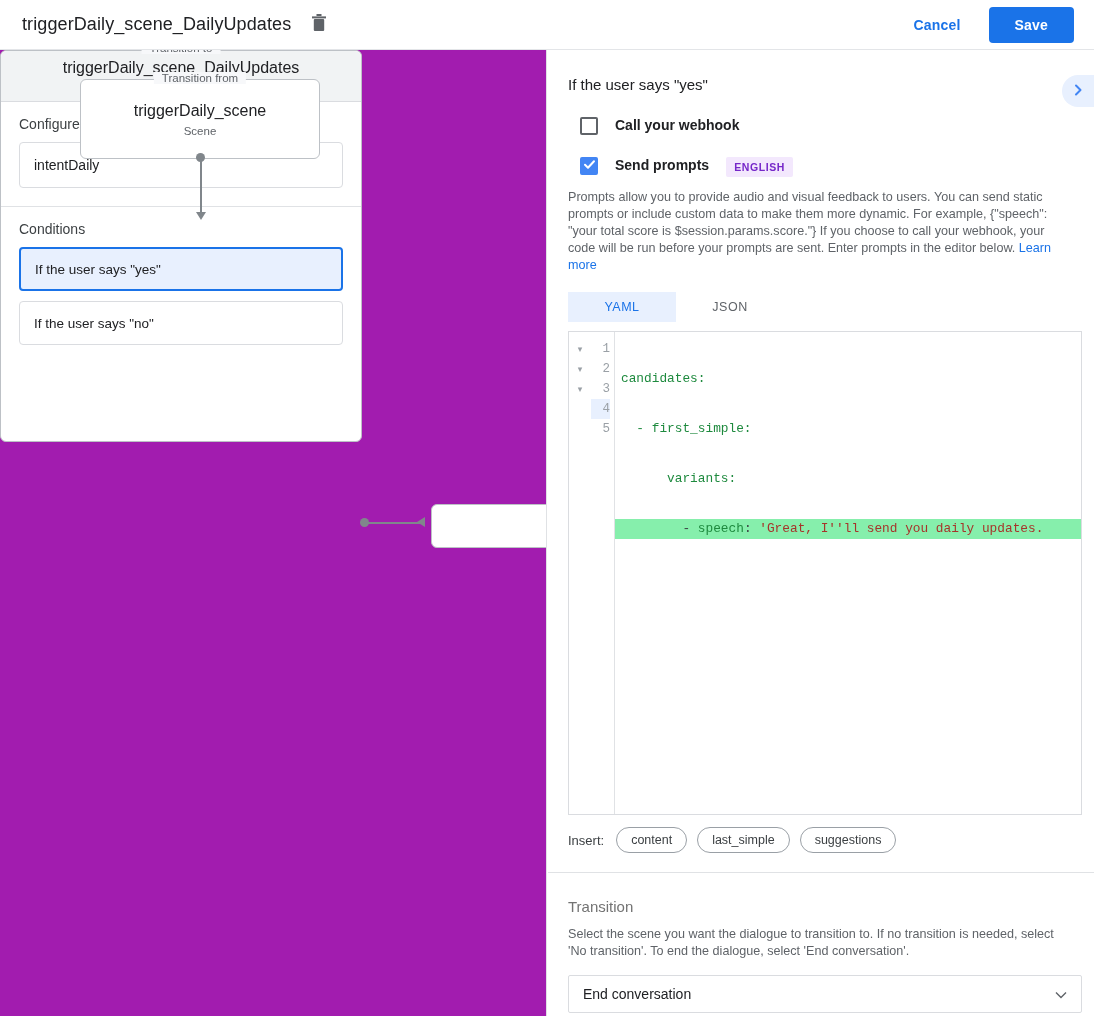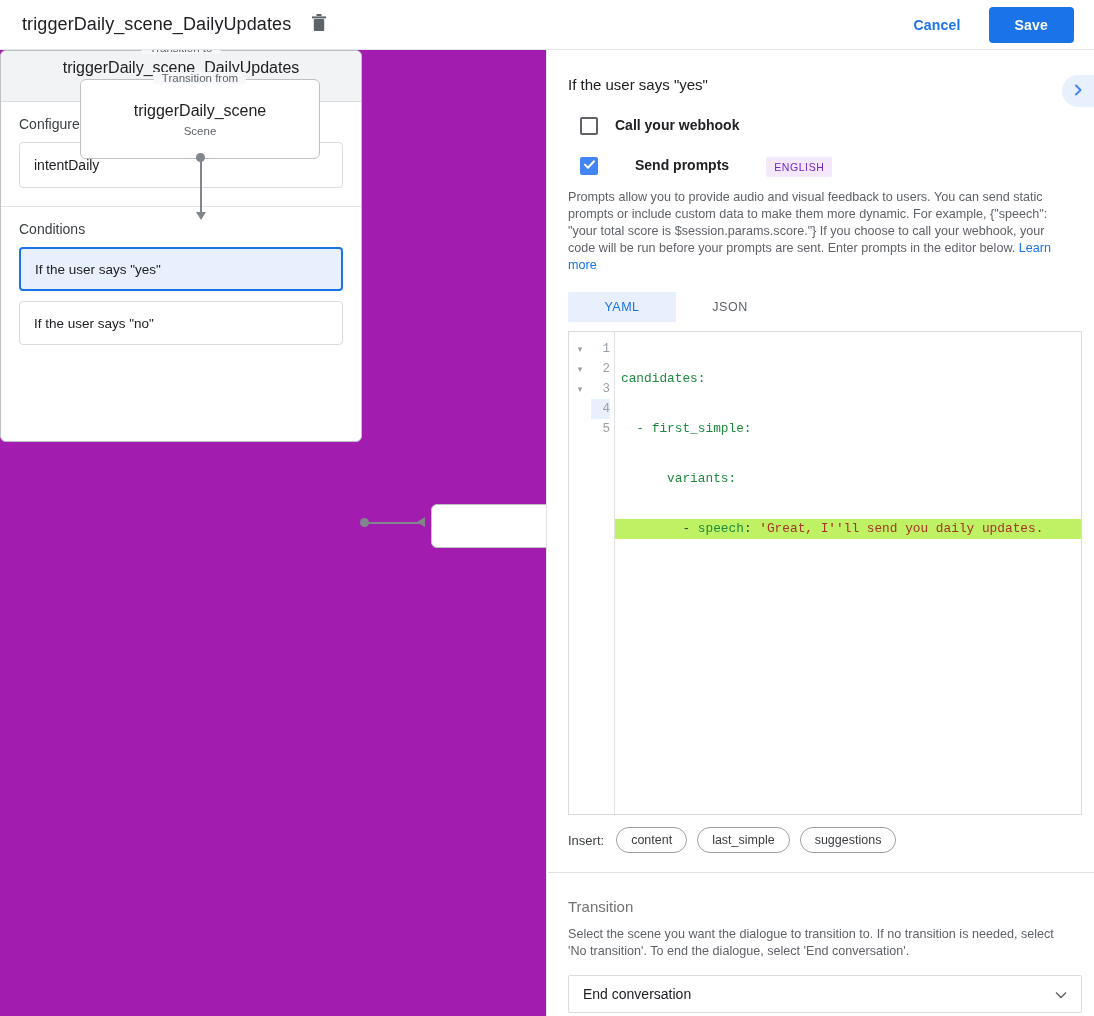--- a/index.html
+++ b/index.html
@@ -147,21 +147,21 @@
     width: 18px; height: 18px; border: 2px solid #5f6368; border-radius: 2px;
     background: #fff; cursor: pointer; flex: none;
   }
   .cbox.checked {
     background: #4285f4; border-color: #4285f4;
     display: flex; align-items: center; justify-content: center;
   }
   .check-label { margin-left: 17px; font-size: 14px; color: #202124; font-weight: bold; }
   .badge {
     margin-left: 17px; background: #f3e8fd; color: #7627c9;
-    font-size: 10.5px; font-weight: normal; letter-spacing: .6px;
+    font-size: 10.5px; font-weight: bold; letter-spacing: .6px;
     padding: 4px 8px; border-radius: 2px;
   }
   .desc {
     margin-top: 12px; font-size: 12.6px; line-height: 17px; color: #5f6368;
     max-width: 514px;
   }
   .link { color: #1a73e8; text-decoration: none; cursor: pointer; }
 
   
   .tabs { display: flex; margin-top: 18px; }
@@ -191,21 +191,21 @@
     border-right: 1px solid #e0e2e5;
   }
   .ed-gutter div { height: 20px; line-height: 20px; }
   .ed-gutter div.cur { background: #e8f0fe; }
   .ed-code {
     flex: 1; padding-top: 7px; overflow: hidden;
     font-family: "Liberation Mono", monospace; font-size: 12.8px;
     white-space: pre; position: relative;
   }
   .ed-code .line { height: 20px; line-height: 20px; padding-left: 6px; }
-  .ed-code .line.cur { background: #bef264; }
+  .ed-code .line.cur { background: #86efac; }
   .tok-key { color: #1e8a3e; }
   .tok-punct { color: #3c4043; }
   .tok-str { color: #a6342a; }
 
   .insert-row { margin-top: 12px; display: flex; align-items: center; }
   .insert-label { font-size: 13px; color: #3c4043; margin-right: 12px; }
   .chip {
     border: 1px solid #9aa0a6; border-radius: 16px; height: 26px;
     padding: 0 14px; display: flex; align-items: center;
     font-size: 12.5px; color: #3c4043; margin-right: 10px; cursor: pointer;
@@ -296,21 +296,21 @@
     <div class="panel-section">
       <div class="panel-head">
         <div class="panel-title">If the user says "yes"</div>
       </div>
 
       <div class="checkrow">
         <div class="cbox"></div>
         <div class="check-label">Call your webhook</div>
       </div>
 
-      <div class="checkrow" style="margin-top:22px;gap:20px;">
+      <div class="checkrow" style="margin-top:22px;">
         <div class="cbox checked">
           <span>
             <svg width="13" height="13" viewBox="0 0 13 13" aria-hidden="true">
               <path d="M2 6.8 L5 9.8 L11 3.3" stroke="#fff" stroke-width="2" fill="none" stroke-linecap="round" stroke-linejoin="round"></path>
             </svg>
           </span>
         </div>
         <div class="check-label">Send prompts</div>
         <div class="badge">ENGLISH</div>
       </div>

